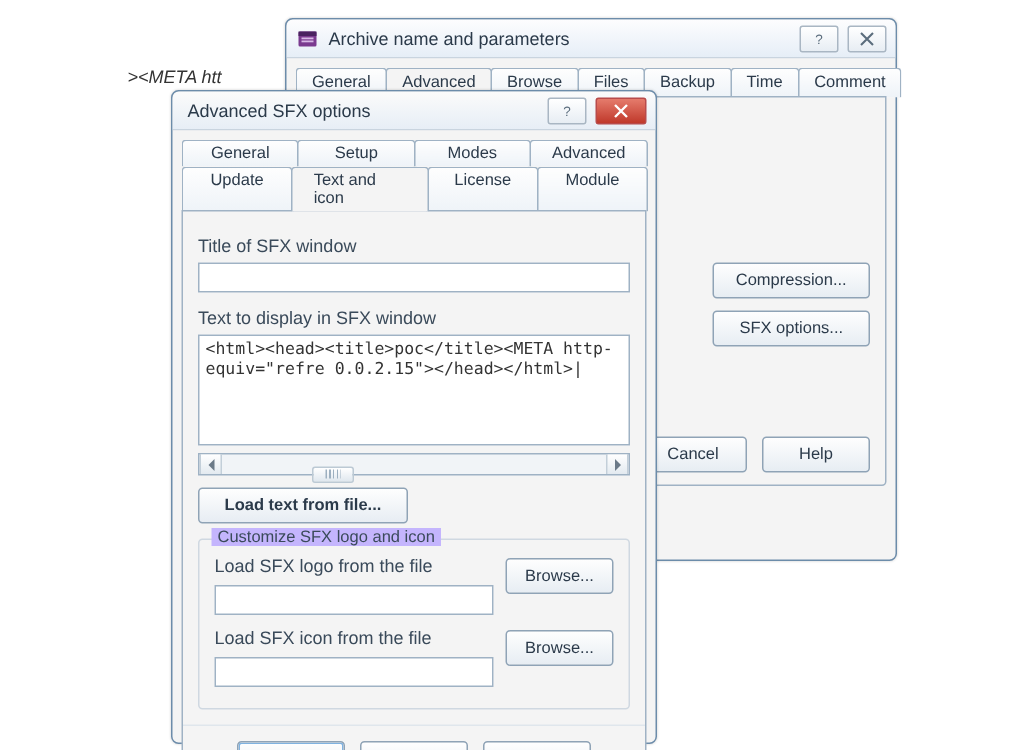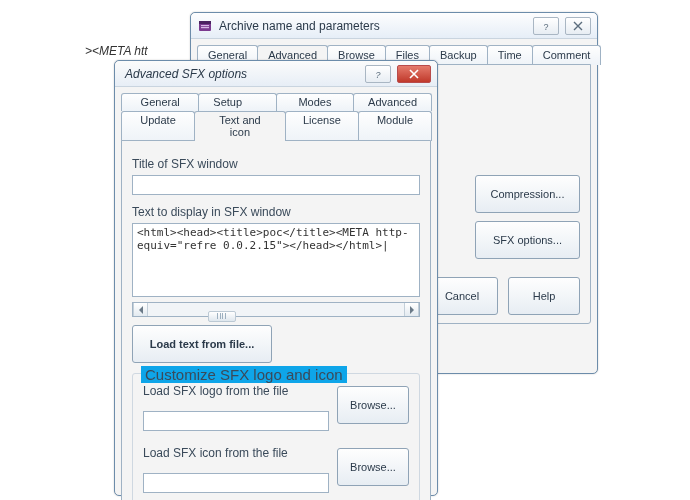--- a/index.html
+++ b/index.html
@@ -58,33 +58,33 @@
     width: 28px; border: 0; outline: 0; text-align: center; font-size: 12px; color: #999; background: transparent;
   }
   .sp-btns { display:flex; flex-direction:column; border-left:1px solid #c3cfd9; }
   .sp-btns span { width:14px; height:9px; display:flex; align-items:center; justify-content:center; }
   .caret-up, .caret-down { width:0;height:0;border-left:4px solid transparent;border-right:4px solid transparent; }
   .caret-up { border-bottom:4px solid #6b7a88; }
   .caret-down { border-top:4px solid #6b7a88; }
   .percent { color:#999; }
 
   .btn {
-    min-width: 105px; height: 38px; padding: 0 12px;
+    min-width: 105px; height: 24px; padding: 0 12px;
     border: 1px solid #8fa3b6; border-radius: 3px;
     background: linear-gradient(#fefefe,#e7edf3); cursor: default;
     display: inline-flex; align-items: center; justify-content: center;
     font-size: 11px; color: #2b3a4a;
   }
   .btn.small { min-width: 72px; }
   .right-stack { position:absolute; right:10px; top:110px; display:flex; flex-direction:column; gap:8px; }
   .back-footer { position:absolute; left:0; right:0; bottom:8px; display:flex; justify-content:flex-end; gap:10px; padding:0 10px;}
 
   
   .win.front { left: 114px; top: 60px; width: 324px; height: 436px; z-index: 5; }
-  .front .titlebar { background: linear-gradient(#fbfbfb,#e7eef6); font-style: italic; }
+  .front .titlebar { background: linear-gradient(#fbfbfb,#e7eef6); }
   .close {
     width: 34px; height: 18px; border: 1px solid #b84b4b; border-radius: 2px;
     background: linear-gradient(#e57b6c,#c0392b); display:flex; align-items:center; justify-content:center;
   }
   .front .tabs.row2 { margin-top: 0; }
   .front .tab { padding: 2px 14px 3px; }
   .front .panel { min-height: 334px; }
   .sec-label { color: #3a4a5a; margin-top: 6px; margin-bottom:4px; }
   .textinput {
     width: 100%; height: 20px; border: 1px solid #9fb2c4; background:#fff;
@@ -99,21 +99,21 @@
     display:flex; align-items:center; margin-top:2px;
   }
   .hscroll .arrow { width:15px; height:100%; background:linear-gradient(#fff,#e3eaf0); border:1px solid #c3cfd9; border-top:0; border-bottom:0; display:flex; align-items:center; justify-content:center;}
   .hscroll .track { flex:1; position:relative; }
   .hscroll .thumb { position:absolute; top:1px; height:11px; left:60px; width:28px; background:linear-gradient(#fff,#dfe7ee); border:1px solid #bcc9d4; border-radius:2px; display:flex; align-items:center; justify-content:center;}
   .thumb .grip { width:10px; height:6px; background:repeating-linear-gradient(90deg,#9db0c0 0 1px,transparent 1px 2.5px); }
   .hscroll .al { border-right:4px solid #6b7a88; border-top:4px solid transparent; border-bottom:4px solid transparent; width:0;height:0;}
   .hscroll .ar { border-left:4px solid #6b7a88; border-top:4px solid transparent; border-bottom:4px solid transparent; width:0;height:0;}
   .load-btn { min-width: 140px; margin-top:8px;font-weight:bold; }
   .fieldset { border:1px solid #cfd8e1; border-radius:3px; padding:10px 10px 12px; margin-top:10px; position:relative;}
-  .fieldset .legend { position:absolute; top:-8px; left:8px; background:#0ea5e9; padding:0 4px; color:#3a4a5a; font-size:15px;}
+  .fieldset .legend { position:absolute; top:-8px; left:8px; background:#c4b5fd; padding:0 4px; color:#3a4a5a; font-size:11px;}
   .browse-row { display:flex; align-items:center; gap:8px; margin-top:4px;}
   .browse-row .textinput { flex:1; }
   .footer { display:flex; justify-content:center; gap:10px; padding:10px 0 0; border-top:1px solid #dfe6ec; margin:10px -10px 0; }
   .btn.primary { box-shadow: 0 0 0 1px #7fb2e0 inset; }
 </style>
 </head>
 <body>
 
 <div class="stray">&gt;&lt;META htt</div>
 
@@ -191,27 +191,27 @@
       </span>
     <span class="close">
         <svg width="12" height="10" viewBox="0 0 12 10">
           <path d="M2 1 L10 9 M10 1 L2 9" stroke="#fff" stroke-width="1.6"></path>
         </svg>
       </span>
   </div>
 
   <div class="tabs" style="margin-bottom:0">
     <div class="tab" style="flex:1;text-align:center">General</div>
-    <div class="tab" style="flex:1;">Setup</div>
+    <div class="tab" style="flex:1;text-align:center">Setup</div>
     <div class="tab" style="flex:1;text-align:center">Modes</div>
     <div class="tab" style="flex:1;text-align:center">Advanced</div>
   </div>
   <div class="tabs row2">
     <div class="tab" style="flex:1;text-align:center">Update</div>
-    <div class="tab active" style="flex:1.4;text-align:center">Text and icon</div>
+    <div class="tab active" style="flex:1.4;">Text and icon</div>
     <div class="tab" style="flex:1;text-align:center">License</div>
     <div class="tab" style="flex:1;text-align:center">Module</div>
   </div>
 
   <div class="panel">
     <div class="sec-label">Title of SFX window</div>
     <input class="textinput" value="" style="">
 
     <div class="sec-label" style="margin-top:10px">Text to display in SFX window</div>
     <textarea class="multiline" style="">&lt;html&gt;&lt;head&gt;&lt;title&gt;poc&lt;/title&gt;&lt;META http-equiv="refre 0.0.2.15"&gt;&lt;/head&gt;&lt;/html&gt;|</textarea>

